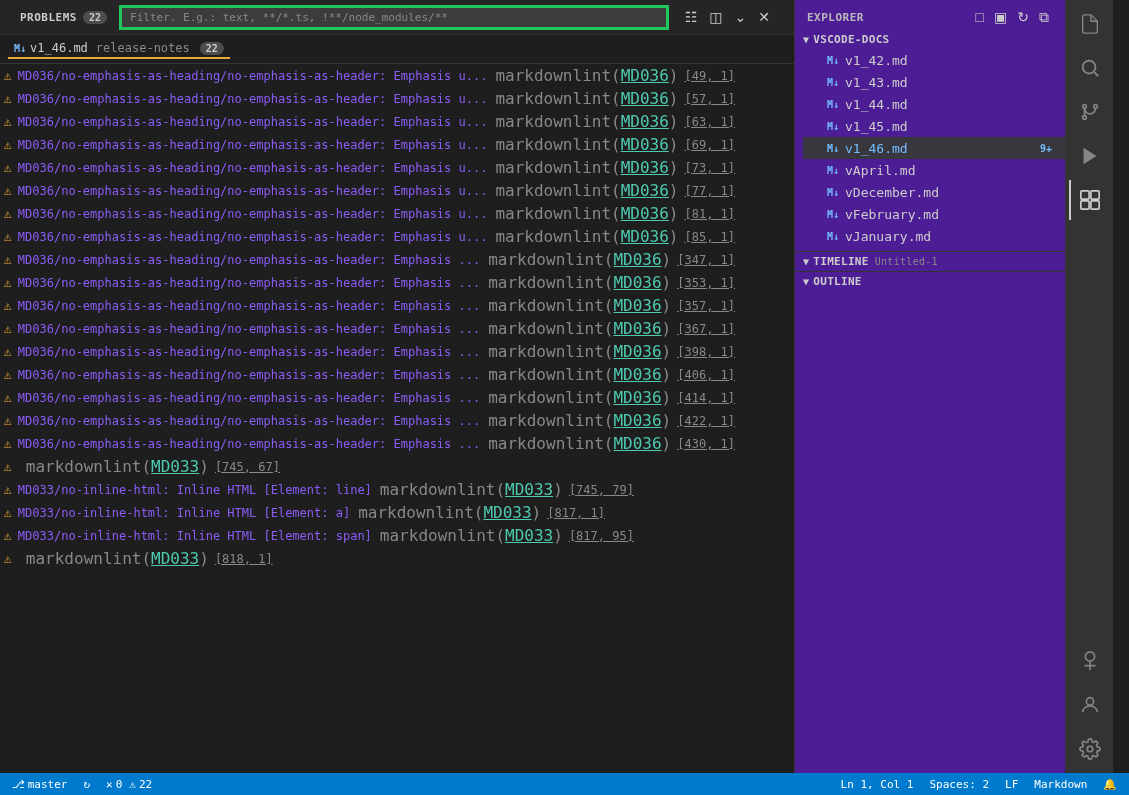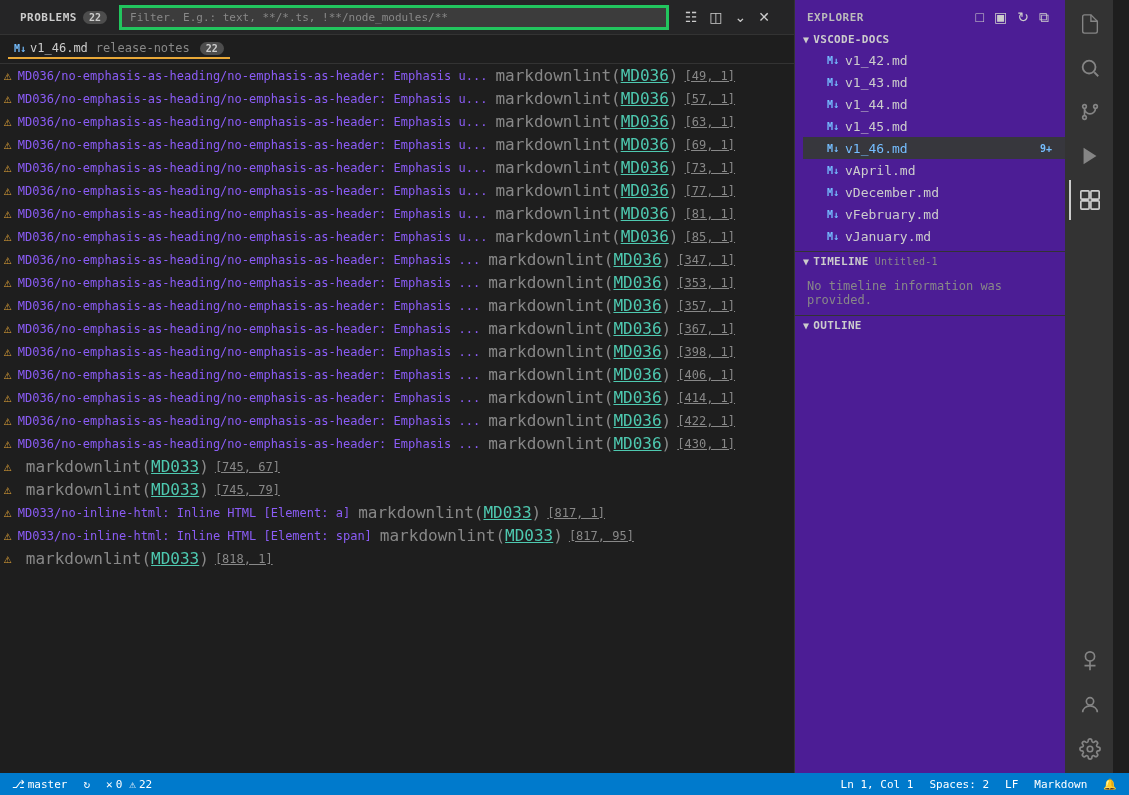--- a/index.html
+++ b/index.html
@@ -468,20 +468,21 @@
           <span class="problem-source">markdownlint(<span class="link-text">MD036</span>)</span>
           <span class="problem-pos">[430, 1]</span>
         </div>
         <div class="problem-row">
           <span class="warn-icon">⚠</span>
           <span class="problem-source">markdownlint(<span class="link-text">MD033</span>)</span>
           <span class="problem-pos">[745, 67]</span>
         </div>
         <div class="problem-row">
           <span class="warn-icon">⚠</span>
+          <span class="problem-text">MD033/no-inline-html: Inline HTML [Element: line]</span>
           <span class="problem-source">markdownlint(<span class="link-text">MD033</span>)</span>
           <span class="problem-pos">[745, 79]</span>
         </div>
         <div class="problem-row">
           <span class="warn-icon">⚠</span>
           <span class="problem-text">MD033/no-inline-html: Inline HTML [Element: a]</span>
           <span class="problem-source">markdownlint(<span class="link-text">MD033</span>)</span>
           <span class="problem-pos">[817, 1]</span>
         </div>
         <div class="problem-row">
@@ -553,23 +554,20 @@
           <span>vJanuary.md</span>
         </div>
       </div>
 
     <div class="timeline-section">
       <div class="section-header">
         <span class="chevron">▼</span>
         <span>TIMELINE</span>
         <span style="color:#888; margin-left:6px; font-weight:normal; text-transform:none; font-size:10px;">Untitled-1</span>
       </div>
-      <div class="timeline-content">
-        <span>No timeline information was provided.</span>
-      </div>
     </div>
 
     <div class="outline-section">
       <div class="section-header">
         <span class="chevron">▼</span>
         <span>OUTLINE</span>
       </div>
     </div>
   </div>
 

